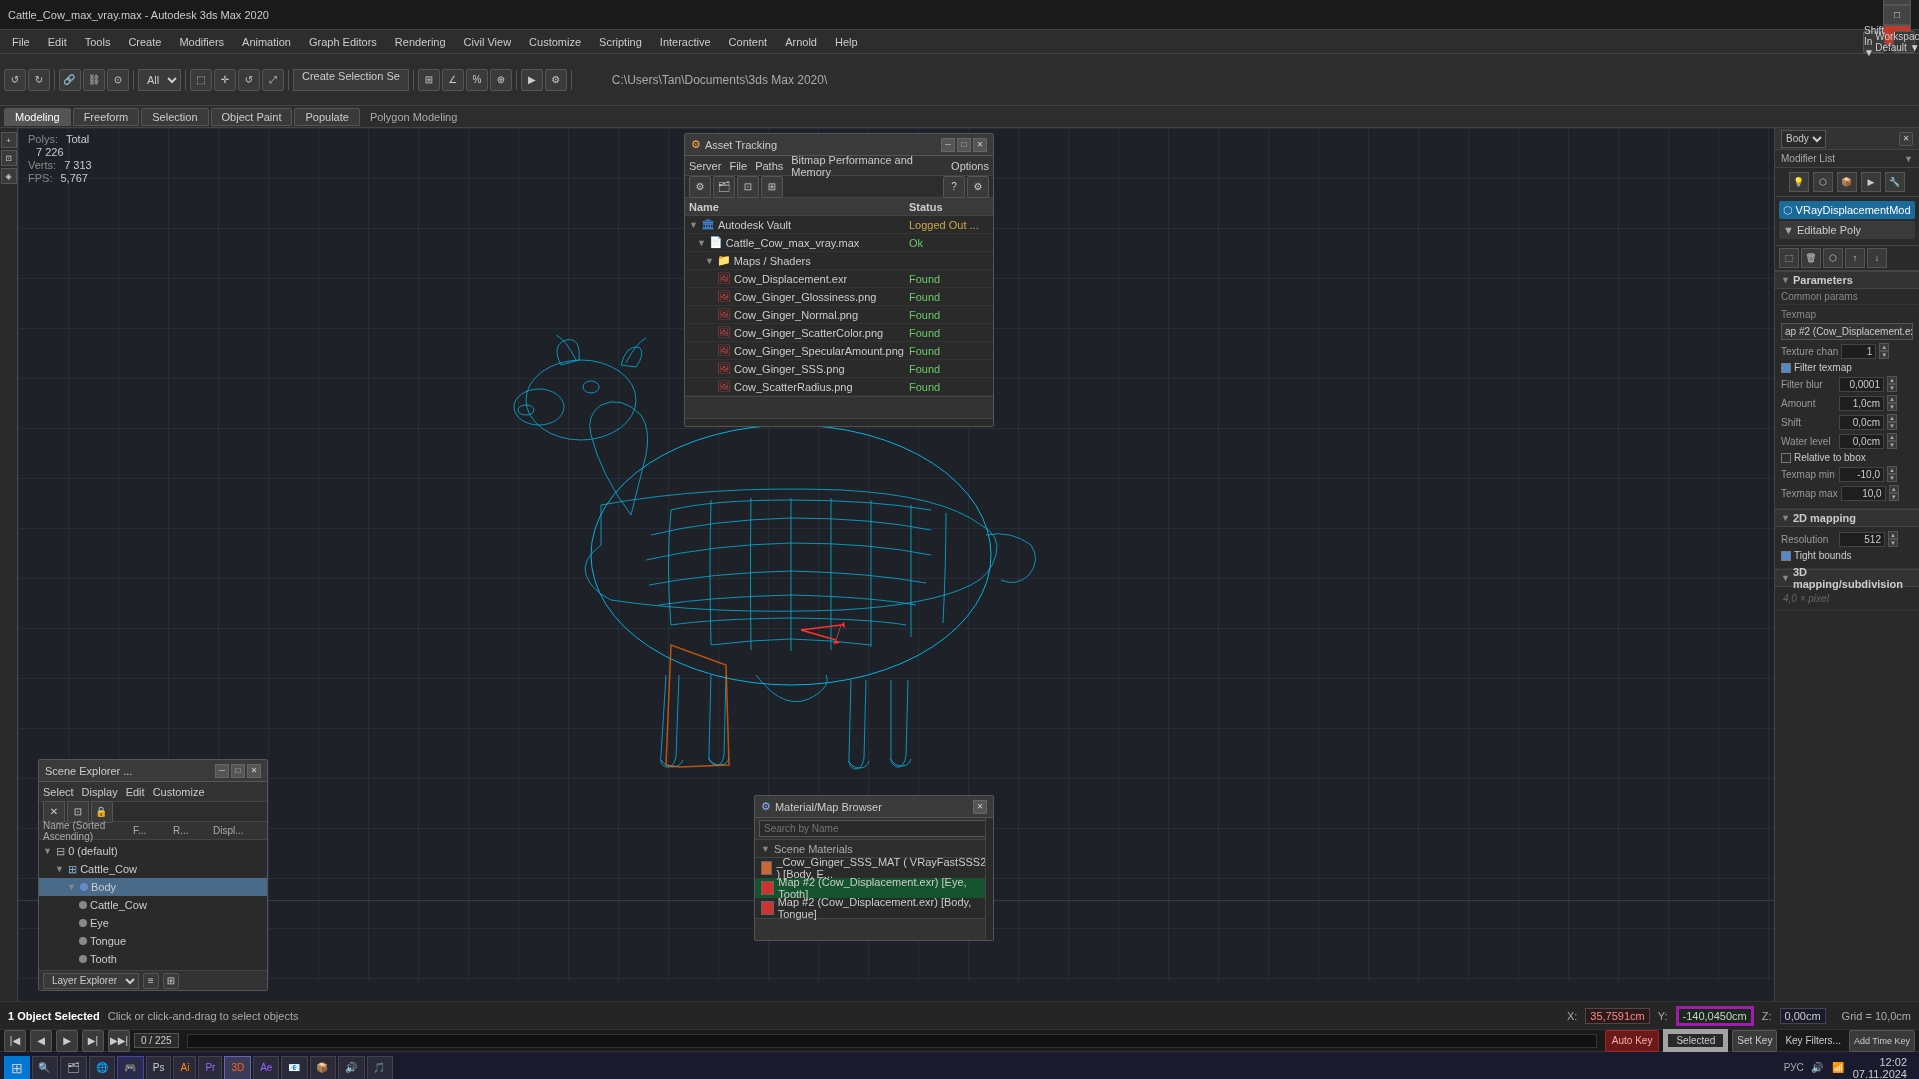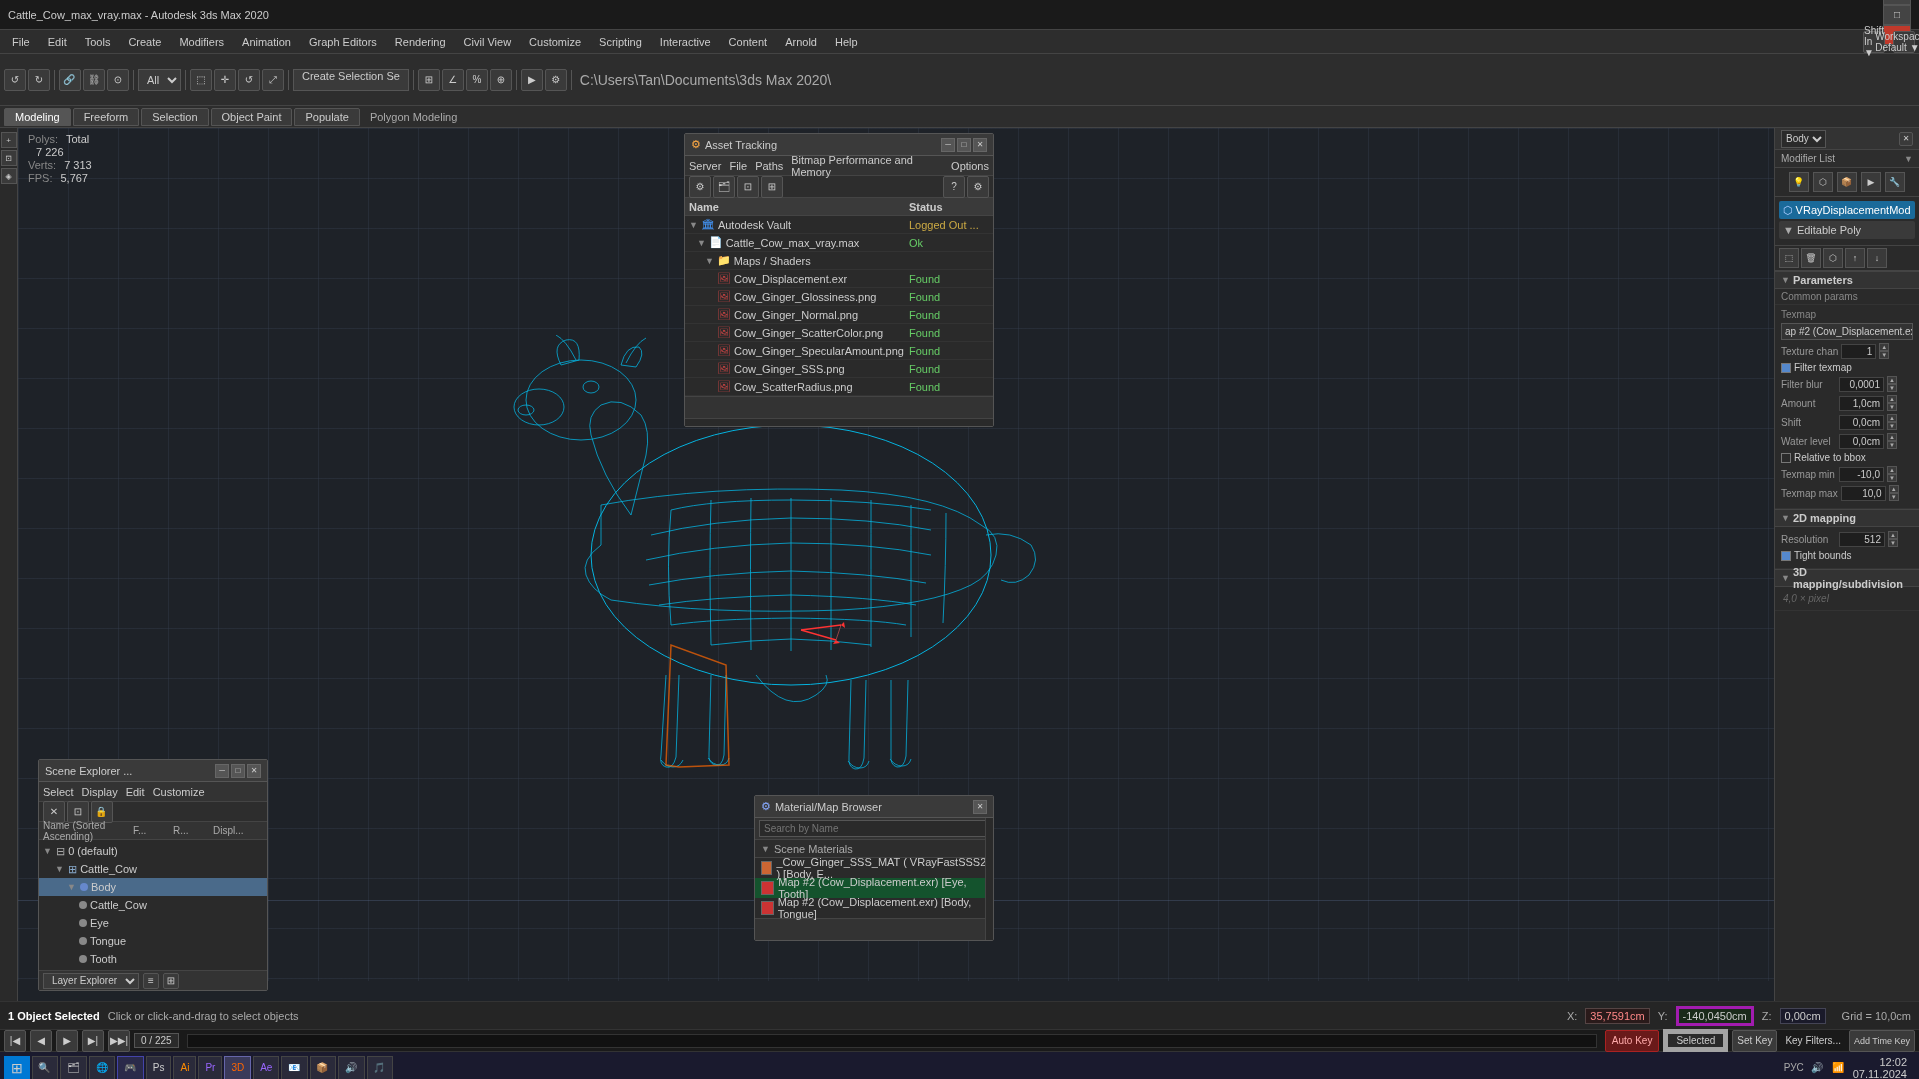--- a/index.html
+++ b/index.html
@@ -658,21 +658,21 @@
   <div class="create-selection-btn">Create Selection Se</div>
   <div class="toolbar-separator"></div>
   <div class="toolbar-btn">⊞</div>
   <div class="toolbar-btn">∠</div>
   <div class="toolbar-btn">%</div>
   <div class="toolbar-btn">⊕</div>
   <div class="toolbar-separator"></div>
   <div class="toolbar-btn">▶</div>
   <div class="toolbar-btn">⚙</div>
   <div class="toolbar-separator"></div>
-  <div style="font-size:14px; color:#aaa; padding:0 4px;">C:\Users\Tan\Documents\3ds Max 2020\</div>
+  <div style="font-size:12px; color:#aaa; padding:0 4px;margin-left:32px;">C:\Users\Tan\Documents\3ds Max 2020\</div>
 </div>
 
 <div id="sub-toolbar">
   <div class="sub-tab active">Modeling</div>
   <div class="sub-tab">Freeform</div>
   <div class="sub-tab">Selection</div>
   <div class="sub-tab">Object Paint</div>
   <div class="sub-tab">Populate</div>
   <div class="sub-label">Polygon Modeling</div>
 </div>

